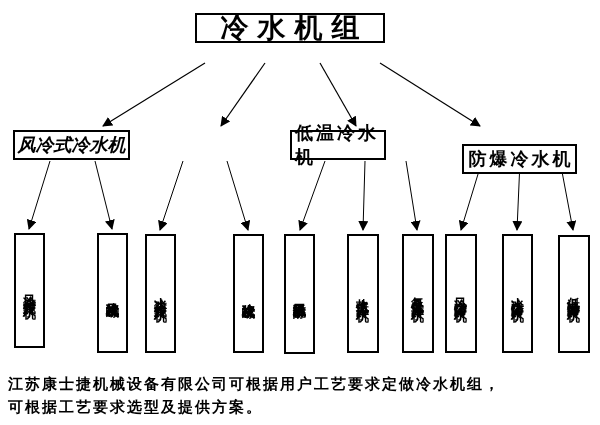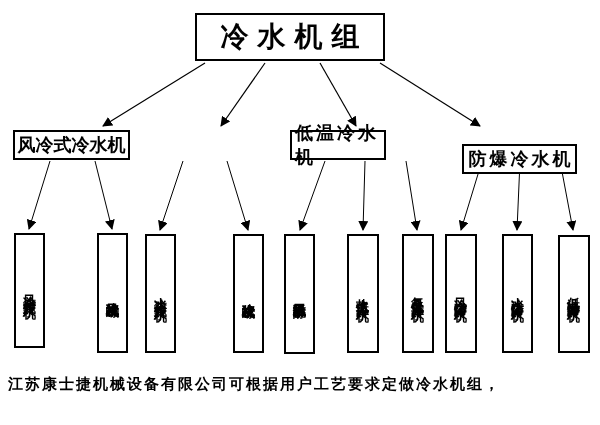--- a/index.html
+++ b/index.html
@@ -16,21 +16,21 @@
     position: absolute;
     border: 2px solid #000000;
     background: #ffffff;
     display: flex;
     align-items: center;
     justify-content: center;
     box-sizing: border-box;
     font-weight: bold;
   }
   .root-box {
-    left: 195px; top: 13px; width: 190px; height: 48px;
+    left: 195px; top: 13px; width: 190px; height: 30px;
     font-size: 28px; letter-spacing: 9px; padding-left: 9px;
   }
   .cat-box {
     top: 130px; height: 30px;
     font-size: 18px;
   }
   .cat-box.ch5 { letter-spacing: 3px; padding-left: 3px; }
   .leaf-box {
     border: 2px solid #000000;
     position: absolute;
@@ -84,32 +84,33 @@
     <line x1="325" y1="161" x2="300" y2="230" stroke="#000000" stroke-width="1" marker-end="url(#ah)"></line>
     <line x1="365" y1="161" x2="363" y2="230" stroke="#000000" stroke-width="1" marker-end="url(#ah)"></line>
     <line x1="406" y1="161" x2="417" y2="230" stroke="#000000" stroke-width="1" marker-end="url(#ah)"></line>
     <line x1="482" y1="161" x2="461" y2="230" stroke="#000000" stroke-width="1" marker-end="url(#ah)"></line>
     <line x1="520" y1="161" x2="517" y2="230" stroke="#000000" stroke-width="1" marker-end="url(#ah)"></line>
     <line x1="560" y1="161" x2="573" y2="230" stroke="#000000" stroke-width="1" marker-end="url(#ah)"></line>
   </svg>
 
   <div class="box root-box">冷水机组</div>
 
-  <div class="box cat-box" style="left:13px;  width:117px;">风冷式冷水机</div>
+  <div class="box cat-box" style="left:13px;  width:117px;font-style:italic;">风冷式冷水机</div>
   <div class="box cat-box ch5" style="left:290px; width:96px;">低温冷水机</div>
   <div class="box cat-box ch5" style="left:462px; width:115px;margin-top:14px;">防爆冷水机</div>
 
   <div class="leaf-box" style="left:14px;  top:233px; width:31px; height:115px;">风冷箱式冷水机</div>
   <div class="leaf-box ch8" style="left:97px;  top:233px; width:31px; height:120px;">风冷螺杆式冷水机</div>
   <div class="leaf-box" style="left:145px; top:234px; width:31px; height:119px;">水冷箱式冷水机</div>
   <div class="leaf-box ch8" style="left:233px; top:234px; width:31px; height:119px;">水冷螺杆式冷水机</div>
   <div class="leaf-box ch8" style="left:284px; top:234px; width:31px; height:120px;">乙二醇低温冷水机</div>
   <div class="leaf-box" style="left:347px; top:234px; width:32px; height:119px;">盐水低温冷水机</div>
   <div class="leaf-box" style="left:402px; top:234px; width:32px; height:119px;">复叠低温冷水机</div>
   <div class="leaf-box" style="left:445px; top:234px; width:32px; height:119px;">风冷防爆冷水机</div>
   <div class="leaf-box" style="left:502px; top:234px; width:31px; height:119px;">水冷防爆冷水机</div>
   <div class="leaf-box" style="left:558px; top:235px; width:32px; height:118px;">低温防爆冷水机</div>
 
   <div class="footer">
     <div>江苏康士捷机械设备有限公司可根据用户工艺要求定做冷水机组，</div>
+    <div>可根据工艺要求选型及提供方案。</div>
   </div>
 
 </div>
 
 </body></html>

